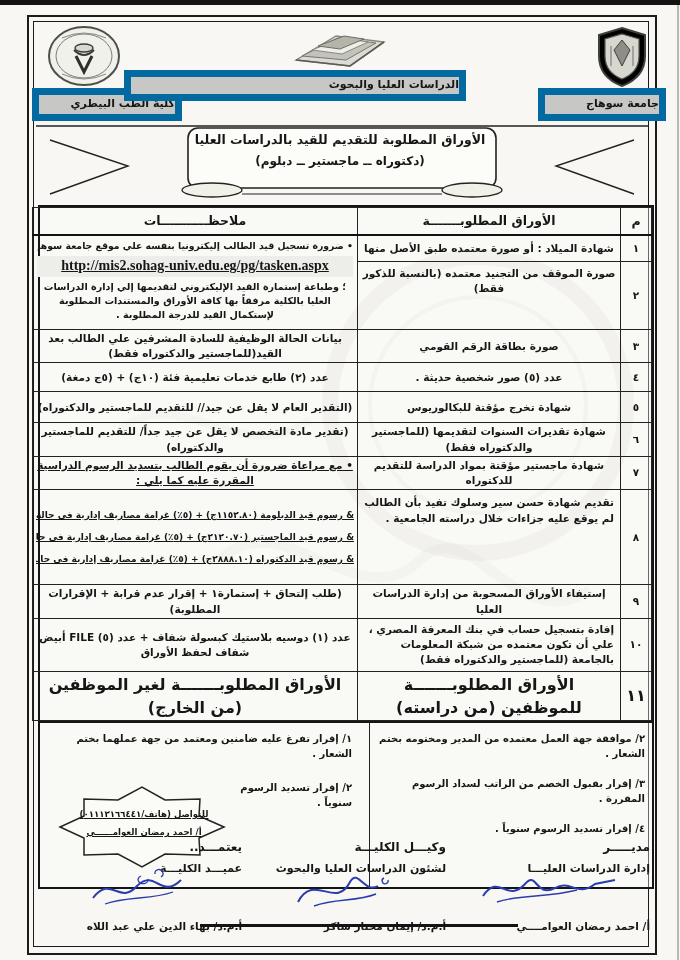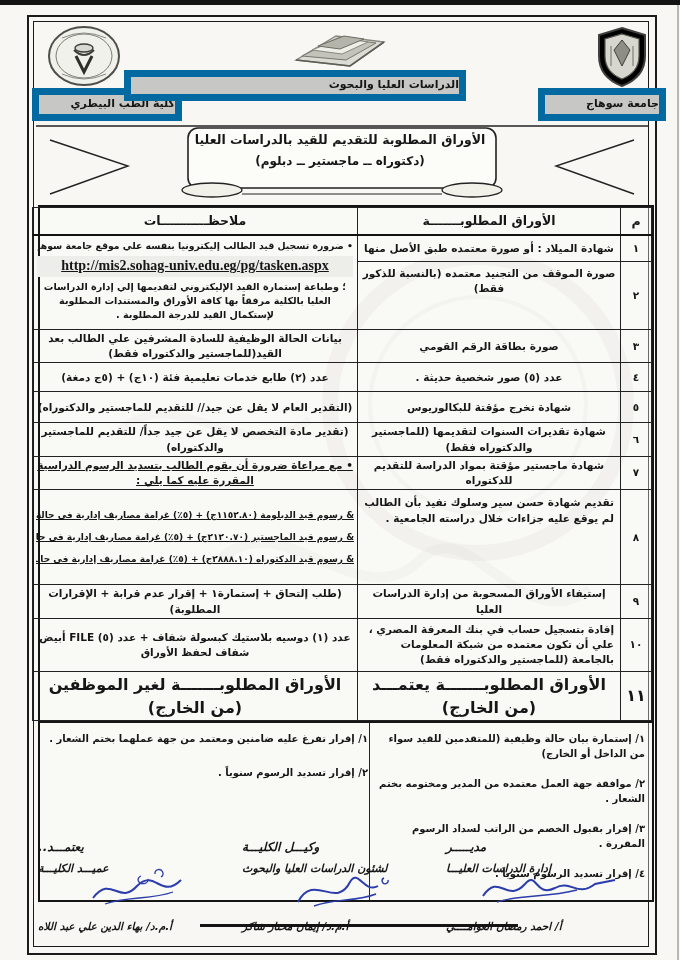--- a/index.html
+++ b/index.html
@@ -35,29 +35,29 @@
   .notes-cell12{vertical-align:top !important;padding:3px 4px !important;}
   .note-top{font-size:9.3px;white-space:nowrap;overflow:hidden;}
   .reg-url{display:block;direction:ltr;unicode-bidi:embed;font-family:"Liberation Serif",serif;
            font-weight:700;font-size:14px;text-decoration:underline;margin:4px 0 3px;background:#ededea;}
   .note-rest{font-size:9.6px;}
   .fee-line{font-size:9px;white-space:nowrap;overflow:hidden;text-decoration:underline;margin:9px 0;}
   .u{text-decoration:underline;}
   .small-note{font-size:9.4px;}
   .lists{display:flex;direction:rtl;border-top:2px solid #151515;min-height:164px;}
   .col-emp{width:283px;border-left:1.4px solid #222;padding:8px 7px 4px;box-sizing:border-box;}
-  .col-non{flex:1;padding:8px 1px 4px;position:relative;box-sizing:border-box;}
+  .col-non{flex:1;padding:8px 17px 4px;position:relative;box-sizing:border-box;}
   .lists .item{font-size:10px;font-weight:700;text-align:right;line-height:1.5;margin-bottom:15px;}
   .col-non .item{margin-bottom:19px;}
   .badge{position:absolute;left:14px;top:58px;width:180px;height:92px;}
   .badge-text{position:absolute;left:24px;top:24px;width:132px;text-align:center;font-weight:700;
               font-size:8.6px;direction:rtl;line-height:2.1;}
   .badge-text div{text-decoration:underline;white-space:nowrap;}
   .sigs{position:absolute;left:38px;top:840px;width:612px;height:100px;display:flex;direction:rtl;}
-  .sig-col{width:33.33%;text-align:left;font-weight:700;direction:rtl;position:relative;font-style:italic;}
+  .sig-col{width:33.33%;text-align:right;font-weight:700;direction:rtl;position:relative;}
   .sig-col .t1{font-size:12px;}
   .sig-col .t2{font-size:11px;margin-top:8px;}
   .sig-col .nm{font-size:10.5px;position:absolute;bottom:8px;width:100%;}
   .sig-ink{position:absolute;left:50%;transform:translateX(-50%);top:26px;}
   .footer-line{position:absolute;left:200px;top:924px;width:318px;height:3px;background:#141414;}
   .wm{position:absolute;left:0;top:0;pointer-events:none;}
 </style>
 </head>
 <body>
 
@@ -184,36 +184,44 @@
         <td class="c-doc">إستيفاء الأوراق المسحوبة من إدارة الدراسات العليا</td>
         <td class="c-note small-note">(طلب إلتحاق + إستمارة١ + إقرار عدم قرابة + الإقرارات المطلوبة)</td>
       </tr>
       <tr class="r10">
         <td class="c-num">١٠</td>
         <td class="c-doc">إفادة بتسجيل حساب في بنك المعرفة المصري ، علي أن تكون معتمده من شبكة المعلومات بالجامعة (للماجستير والدكتوراه فقط)</td>
         <td class="c-note small-note">عدد (١) دوسيه بلاستيك كبسولة شفاف + عدد (٥) FILE أبيض شفاف لحفظ الأوراق</td>
       </tr>
       <tr class="r11">
         <td class="c-num">١١</td>
-        <td class="c-doc">الأوراق المطلوبـــــــة يعتمـــد (من الخارج)</td>
+        <td class="c-doc">الأوراق المطلوبـــــــة للموظفين (من دراسته)</td>
         <td class="c-note">الأوراق المطلوبـــــــة لغير الموظفين (من الخارج)</td>
       </tr>
     </tbody>
       </table>
 
     <div class="lists">
       <div class="col-emp">
-        <div class="item">١/ إستمارة بيان حالة وظيفية (للمتقدمين للقيد سواء من الداخل أو الخارج)</div>
         <div class="item">٢/ موافقة جهة العمل معتمده من المدير ومختومه بختم الشعار .</div>
         <div class="item">٣/ إقرار بقبول الخصم من الراتب لسداد الرسوم المقررة .</div>
         <div class="item">٤/ إقرار تسديد الرسوم سنوياً .</div>
       </div>
       <div class="col-non">
         <div class="item">١/ إقرار تفرغ عليه ضامنين ومعتمد من جهة عملهما بختم الشعار .</div>
         <div class="item" style="margin-left:170px">٢/ إقرار تسديد الرسوم سنوياً .</div>
+        <div class="badge">
+          <svg width="180" height="92">
+            <polygon points="170,46 145,35 146,18 111,19 88,6 64,19 30,18 30,35 6,46 30,57 30,74 64,73 88,86 111,73 146,74 145,57" fill="#fbfbf7" stroke="#222" stroke-width="1.5"></polygon>
+          </svg>
+          <div class="badge-text">
+            <div>للتواصل (هاتف/٠١١١٣١٦٦٤٤١)</div>
+            <div>أ/ احمد رمضان العوامــــــي</div>
+          </div>
+        </div>
       </div>
     </div>
   </div>
 
   <div class="sigs">
     <div class="sig-col">
       <div class="t1">مديـــــر</div>
       <div class="t2">إدارة الدراسات العليـــا</div>
       <svg class="sig-ink" width="150" height="42">
         <path d="M10,30 C26,6 34,38 52,18 C64,4 62,32 82,22 C98,13 104,32 122,18 L142,14" fill="none" stroke="#2b3cad" stroke-width="2"></path>

